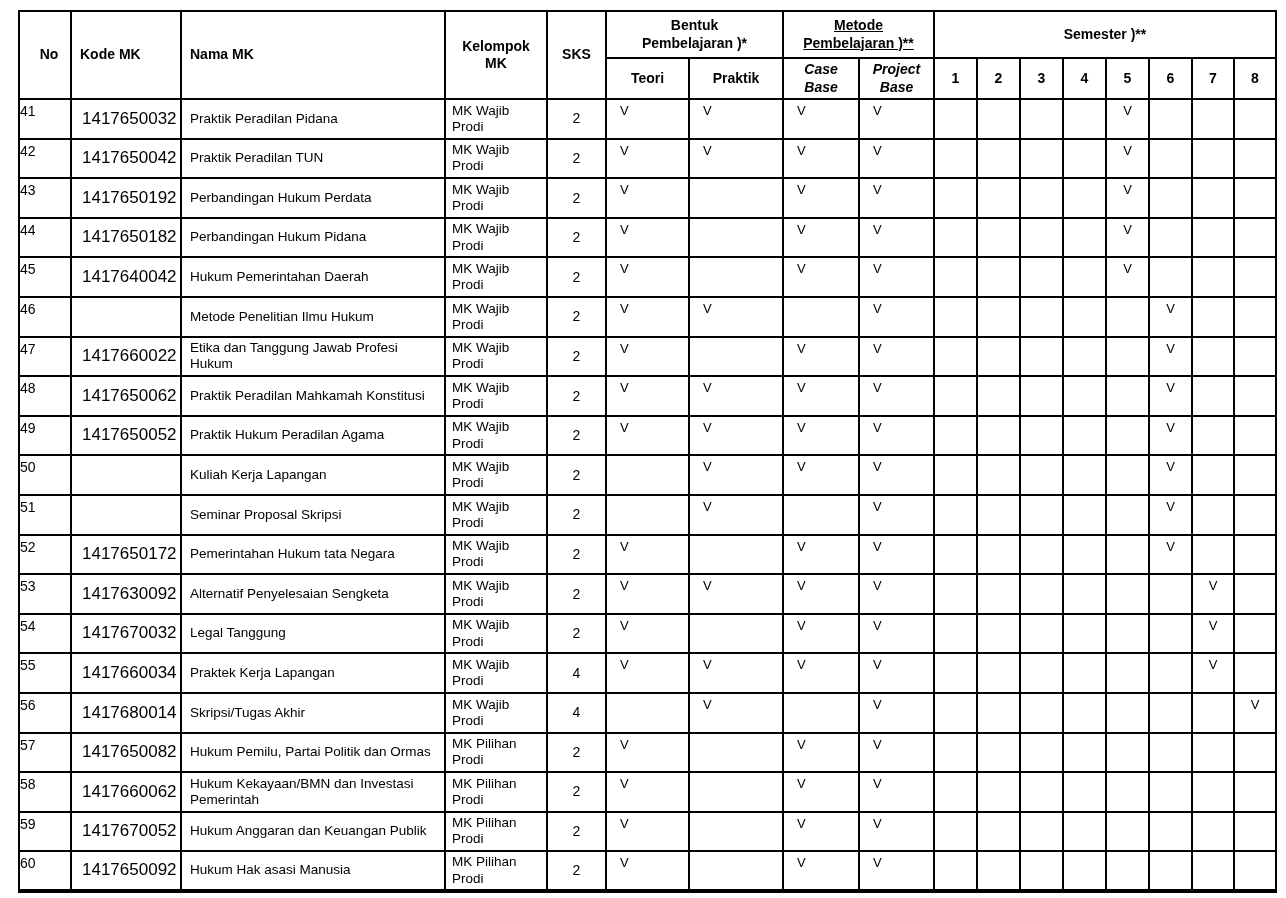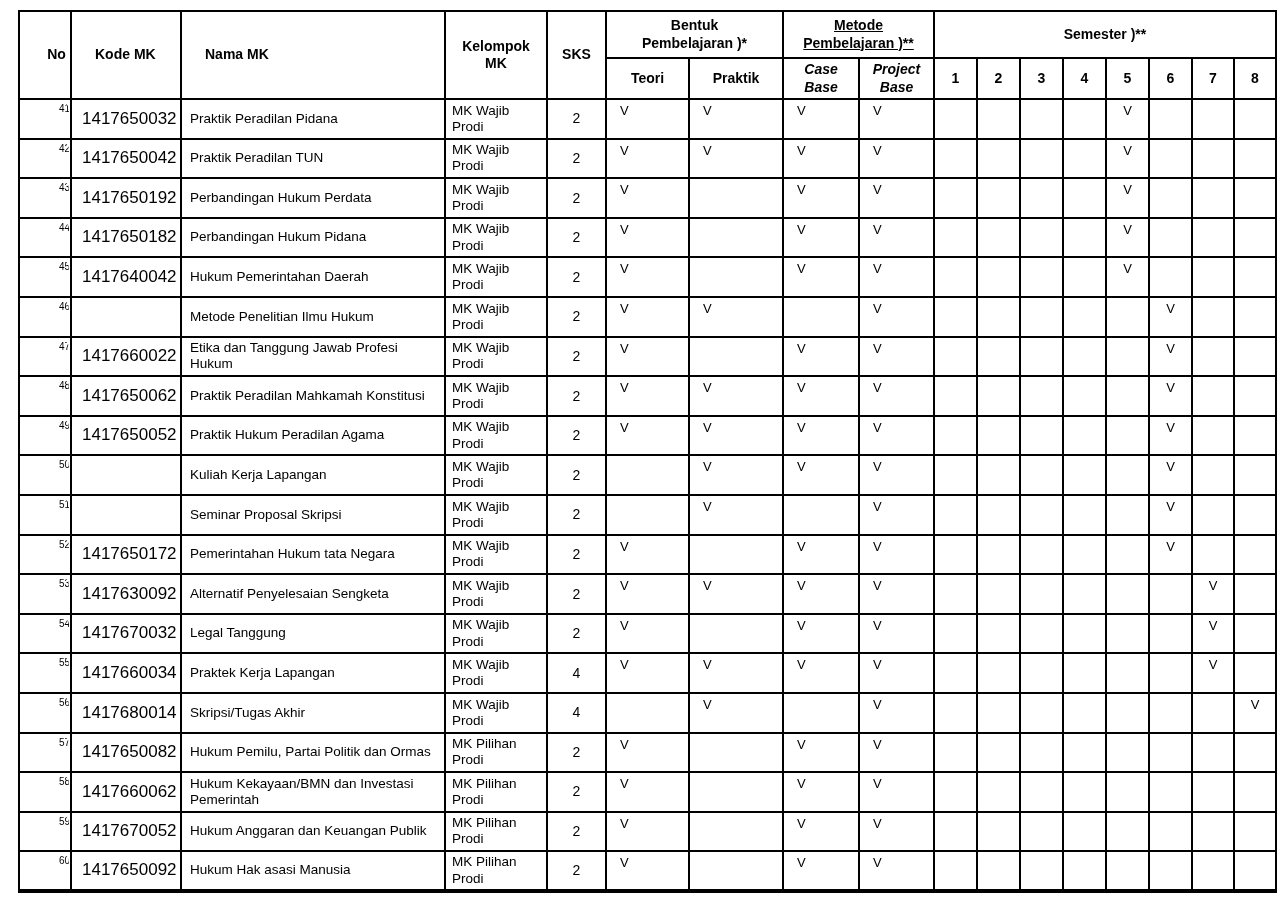--- a/index.html
+++ b/index.html
@@ -37,31 +37,31 @@
   thead tr.h2 { height: 41px; }
   tbody tr { height: 39.6px; }
 
   th {
     font-size: 14px;
     font-weight: bold;
     text-align: center;
     vertical-align: middle;
     line-height: 1.25;
   }
-  th.left { text-align: left; padding-left: 23px; }
+  th.left { text-align: left; padding-left: 8px; }
   th .wrap { display: inline-block; }
   th .w-kelompok { max-width: 72px; }
   th .w-bentuk  { max-width: 128px; }
   th .w-metode  { max-width: 132px; text-decoration: underline; }
   th.italic { font-style: italic; margin-top: 36px; }
   th .w-case    { max-width: 46px; }
   th .w-project { max-width: 60px; }
 
   td { font-size: 13.5px; line-height: 1.2; }
-  td.c-no      { text-align: right; vertical-align: top; padding-top: 3px; font-size: 10px; border-radius: 11px; }
+  td.c-no      { text-align: left; vertical-align: top; padding-top: 3px; font-size: 14px; }
   td.c-kode    { text-align: left; vertical-align: middle; padding-left: 10px; font-size: 17px; }
   td.c-nama    { text-align: left; vertical-align: middle; padding-left: 8px; padding-right: 4px; margin-left: 36px; }
   td.c-kelompok{ text-align: left; vertical-align: middle; padding-left: 6px; }
   td.c-kelompok .wrap { display: inline-block; max-width: 78px; }
   td.c-sks     { text-align: center; vertical-align: middle; font-size: 14px; }
   td.c-mark    { text-align: left; vertical-align: top; padding-left: 13px; padding-top: 3px; font-size: 13px; }
   td.c-sem     { text-align: center; vertical-align: top; padding-top: 3px; font-size: 13px; }
 </style>
 </head>
 <body>

